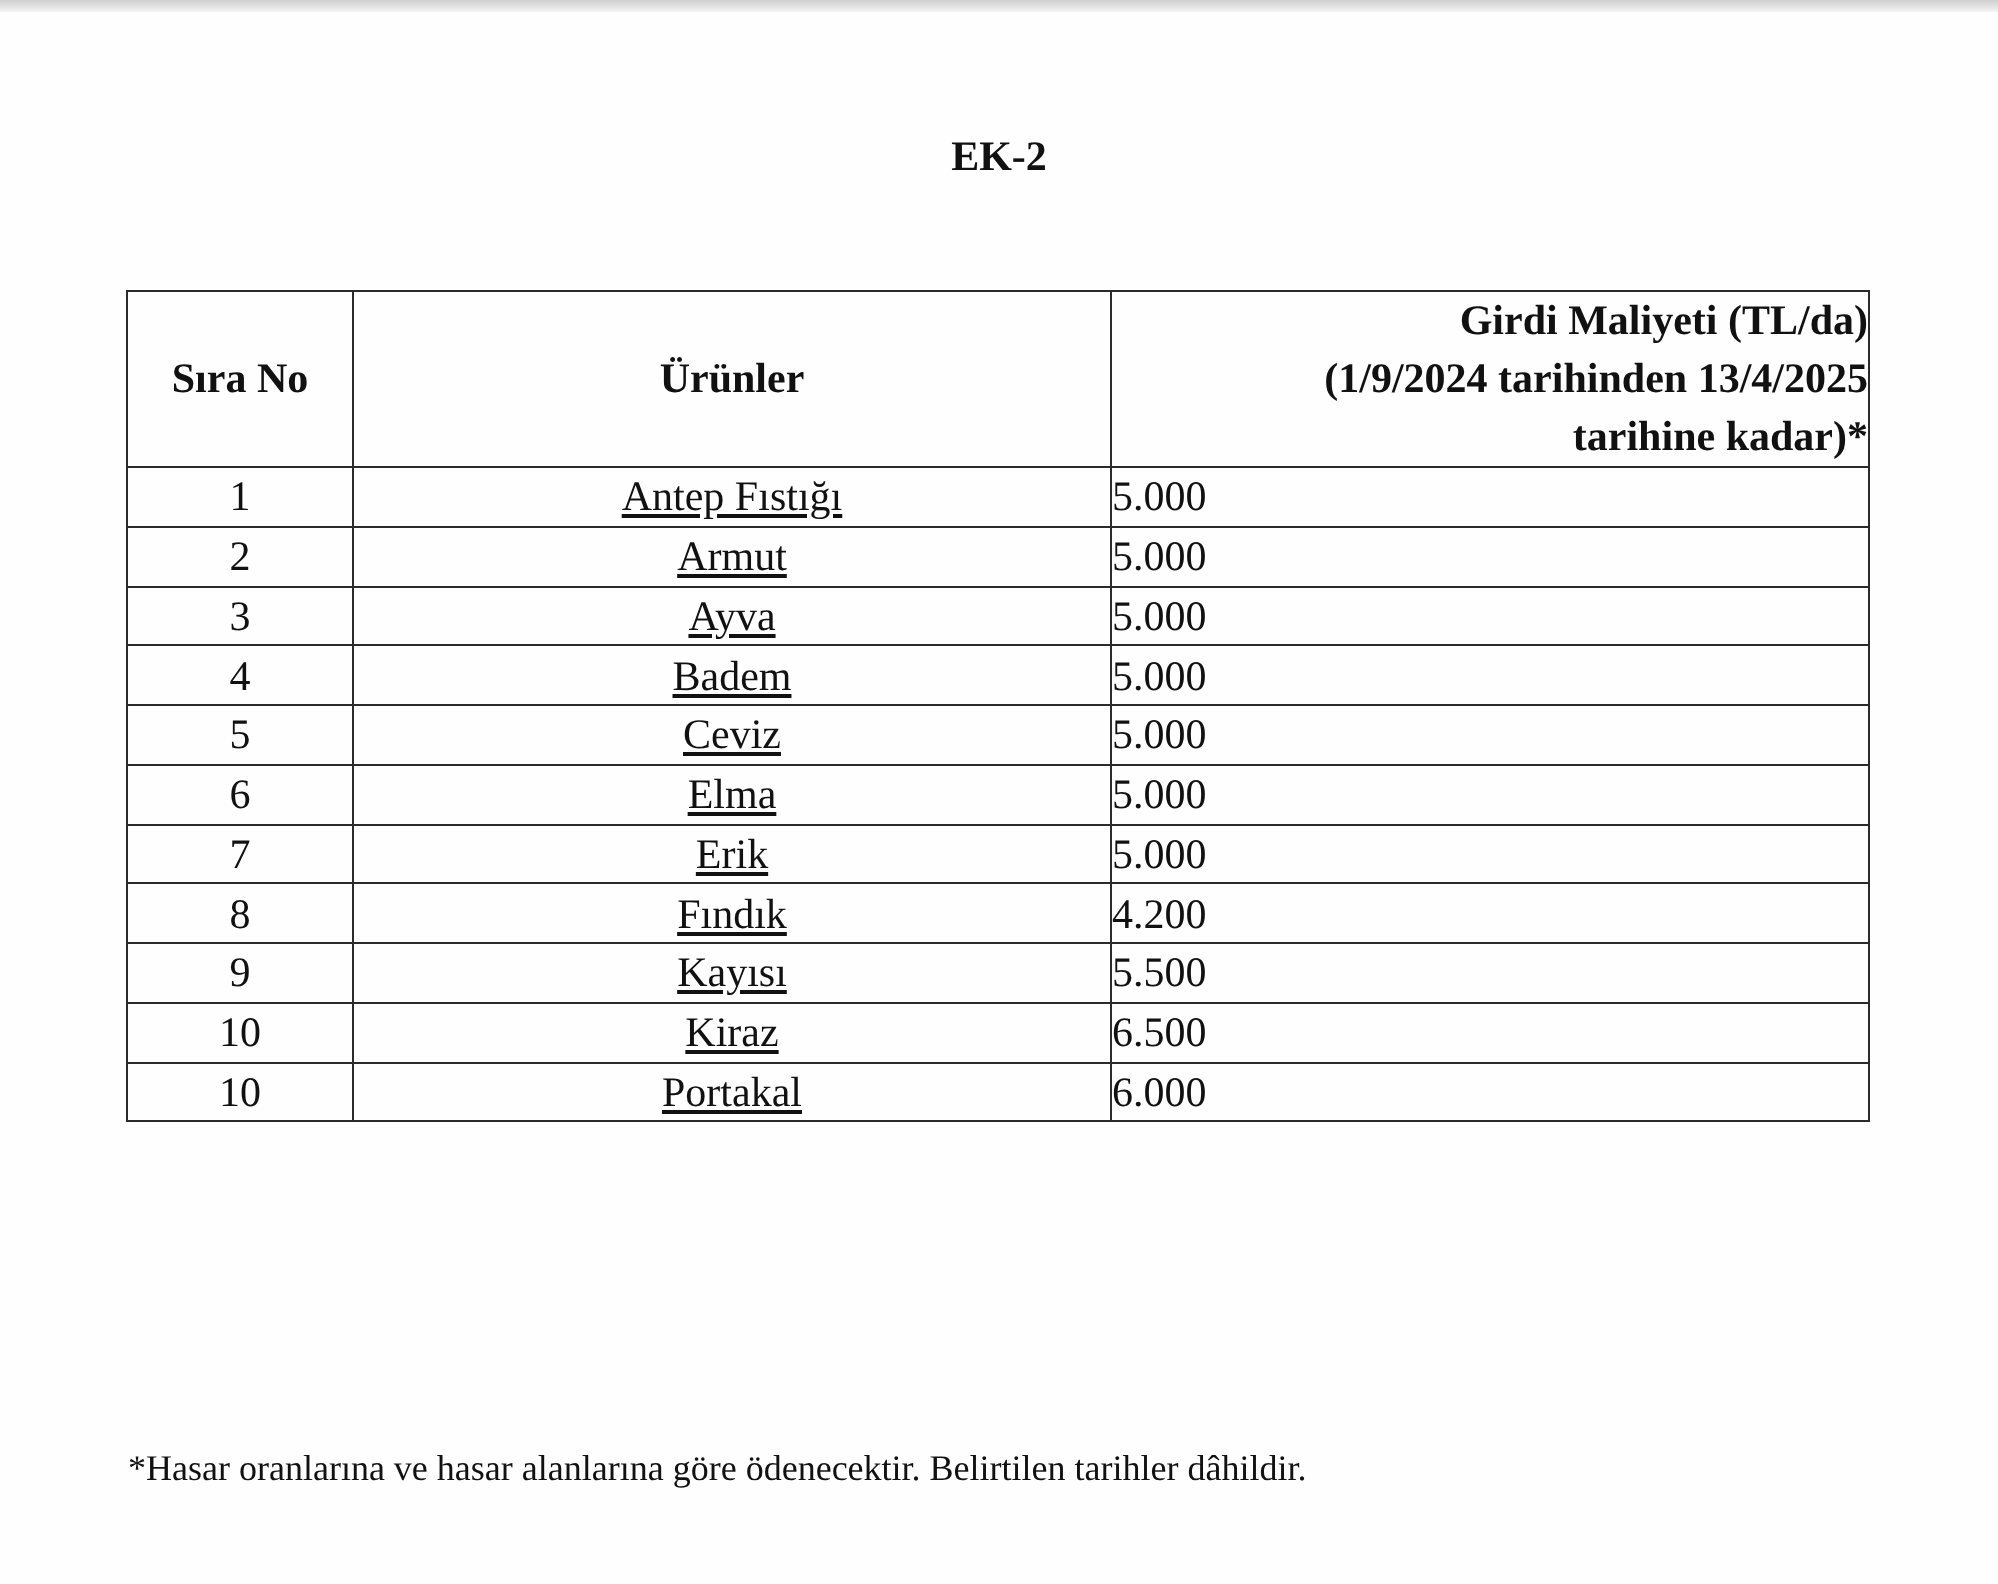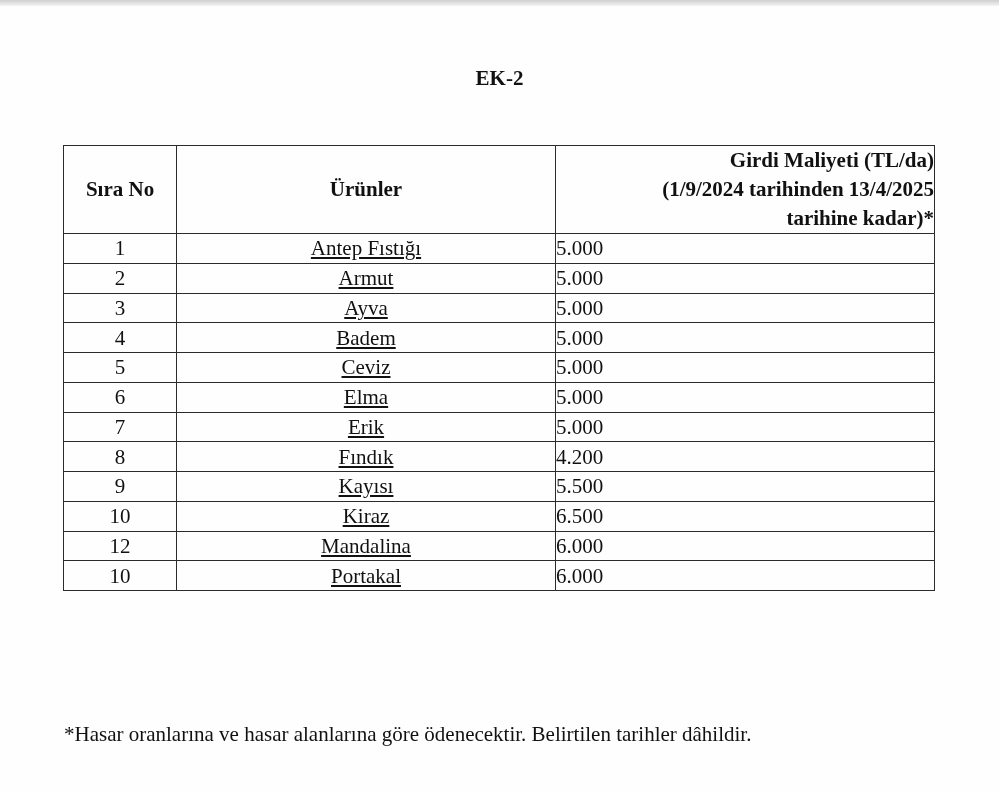--- a/index.html
+++ b/index.html
@@ -61,21 +61,21 @@
       height: 28.75px;
       line-height: 28px;
     }
     td.cell-sira { text-align: center; }
     td.cell-urun { text-align: center; padding-left: 10px; text-decoration: underline; }
     td.cell-cost { }
     .footnote {
       position: absolute;
       left: 64px;
       top: 720px;
-      font-size: 21px;
+      font-size: 18px;
       line-height: 28px;
       white-space: nowrap;
     }
   </style>
 </head>
 <body>
 
 <div class="top-shade"></div>
 
 <div class="page">
@@ -143,25 +143,20 @@
       <td class="cell-sira">9</td>
       <td class="cell-urun">Kayısı</td>
       <td class="cell-cost">5.500</td>
     </tr>
     <tr>
       <td class="cell-sira">10</td>
       <td class="cell-urun">Kiraz</td>
       <td class="cell-cost">6.500</td>
     </tr>
     <tr>
-      <td class="cell-sira">12</td>
-      <td class="cell-urun">Mandalina</td>
-      <td class="cell-cost">6.000</td>
-    </tr>
-    <tr>
       <td class="cell-sira">10</td>
       <td class="cell-urun">Portakal</td>
       <td class="cell-cost">6.000</td>
     </tr>
   </tbody>
 </table>
 
 <div class="footnote">*Hasar oranlarına ve hasar alanlarına göre ödenecektir. Belirtilen tarihler dâhildir.</div>
 
 </body></html>

